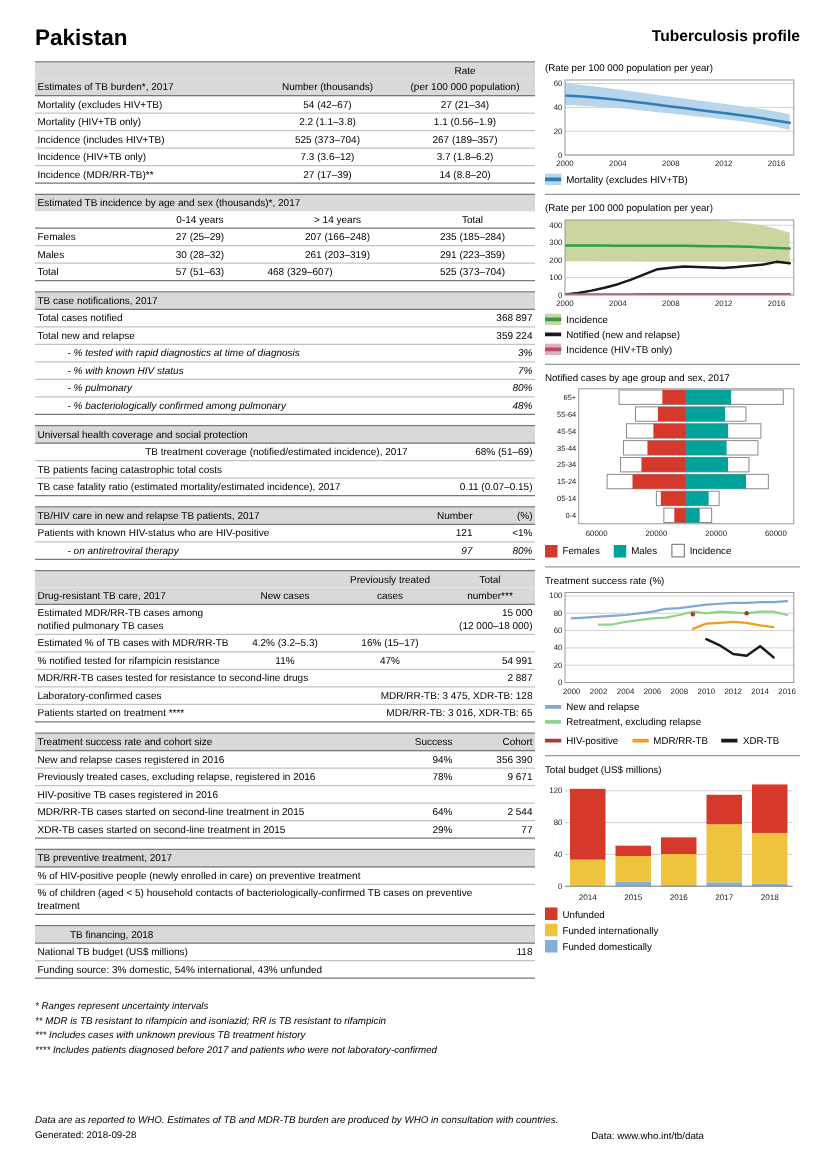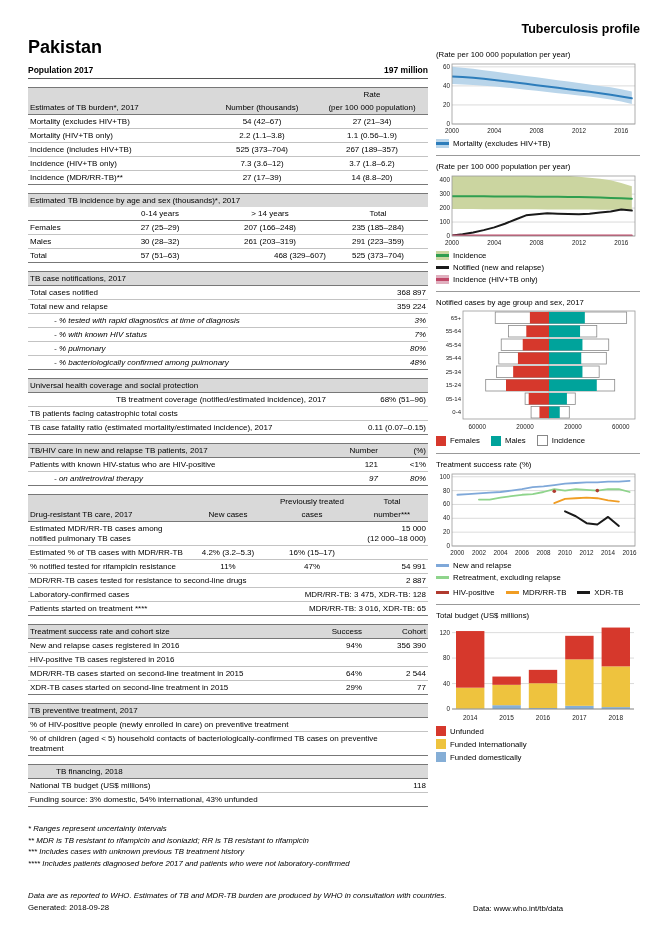--- a/index.html
+++ b/index.html
@@ -1,18 +1,18 @@
 <!DOCTYPE html>
 <html><head>
 <meta charset="utf-8">
 <style>
   html,body{margin:0;padding:0;background:#fff;}
   .page{position:relative;width:666px;height:940px;background:#fff;overflow:hidden;
         font-family:"Liberation Sans",sans-serif;color:#000;}
-  .left-col{position:absolute;left:28px;top:37px;width:400px;}
+  .left-col{position:absolute;left:28px;top:20px;width:400px;}
   .right-col{position:absolute;left:436px;top:22px;width:204px;}
   .country{font-size:18px;font-weight:bold;margin:0 0 7px 0;}
   .profile-title{font-size:12.5px;font-weight:bold;text-align:right;margin:0 0 14px 0;}
   .pop-row{display:flex;justify-content:space-between;font-size:8.5px;font-weight:bold;
            border-bottom:1px solid #555;padding-bottom:3px;}
   table.dt{width:100%;border-collapse:collapse;font-size:8px;line-height:1.25;margin-top:8px;
            border-top:1px solid #777;border-bottom:1px solid #777;table-layout:fixed;}
   .dt th,.dt td{padding:1.5px 2px;font-weight:normal;vertical-align:bottom;word-wrap:break-word;}
   .dt thead{border-bottom:1px solid #777;}
   .dt thead tr.band{background:#d9d9d9;}
@@ -39,24 +39,20 @@
   .footer .gen{margin-top:3px;}
   .footer .datalink{position:absolute;left:445px;top:13px;}
 </style>
 </head>
 <body>
 
 <div class="page">
 
   <div class="left-col">
     <h1 class="country">Pakistan</h1>
-    <div class="pop-row">
-      <span>Population 2017</span>
-      <span>197 million</span>
-    </div>
 
     <div>
         <table class="dt">
           <colgroup>
             <col style="width: 45%;">
             <col style="width: 27%;">
             <col style="width: 28%;">
           </colgroup>
           <thead>
             <tr class="band">
@@ -127,21 +123,21 @@
             </tr>
             <tr>
               <td style="text-align: left;">Males</td>
               <td style="text-align: center;">30 (28–32)</td>
               <td style="text-align: center;">261 (203–319)</td>
               <td style="text-align: center;">291 (223–359)</td>
             </tr>
             <tr>
               <td style="text-align: left;">Total</td>
               <td style="text-align: center;">57 (51–63)</td>
-              <td style="text-align: right;">468 (329–607)</td>
+              <td style="text-align: left;">468 (329–607)</td>
               <td style="text-align: center;">525 (373–704)</td>
             </tr>
           </tbody>
         </table>
       </div>
     <div>
         <table class="dt">
           <colgroup>
             <col style="width: 88%;">
             <col style="width: 12%;">
@@ -186,21 +182,21 @@
             <col style="width: 25%;">
           </colgroup>
           <thead>
             <tr class="band">
               <th colspan="2" style="text-align: left; margin-top: 43px;">Universal health coverage and social protection</th>
             </tr>
           </thead>
           <tbody>
             <tr>
               <td style="text-align: right;">TB treatment coverage (notified/estimated incidence), 2017</td>
-              <td style="text-align: right;">68% (51–96)</td>
+              <td style="text-align: right;">68% (51–69)</td>
             </tr>
             <tr>
               <td style="text-align: left;">TB patients facing catastrophic total costs</td>
               <td style="text-align: right;"></td>
             </tr>
             <tr>
               <td style="text-align: left;">TB case fatality ratio (estimated mortality/estimated incidence), 2017</td>
               <td style="text-align: right;">0.11 (0.07–0.15)</td>
             </tr>
           </tbody>
@@ -302,20 +298,25 @@
               <th style="text-align: left;">Treatment success rate and cohort size</th>
               <th style="text-align: right;">Success</th>
               <th style="text-align: right;">Cohort</th>
             </tr>
           </thead>
           <tbody>
             <tr>
               <td style="text-align: left;">New and relapse cases registered in 2016</td>
               <td style="text-align: right;">94%</td>
               <td style="text-align: right;">356 390</td>
+            </tr>
+            <tr>
+              <td style="text-align: left;">Previously treated cases, excluding relapse, registered in 2016</td>
+              <td style="text-align: right;">78%</td>
+              <td style="text-align: right;">9 671</td>
             </tr>
             <tr>
               <td style="text-align: left;">HIV-positive TB cases registered in 2016</td>
               <td style="text-align: right;"></td>
               <td style="text-align: right;"></td>
             </tr>
             <tr>
               <td style="text-align: left;">MDR/RR-TB cases started on second-line treatment in 2015</td>
               <td style="text-align: right;">64%</td>
               <td style="text-align: right;">2 544</td>

